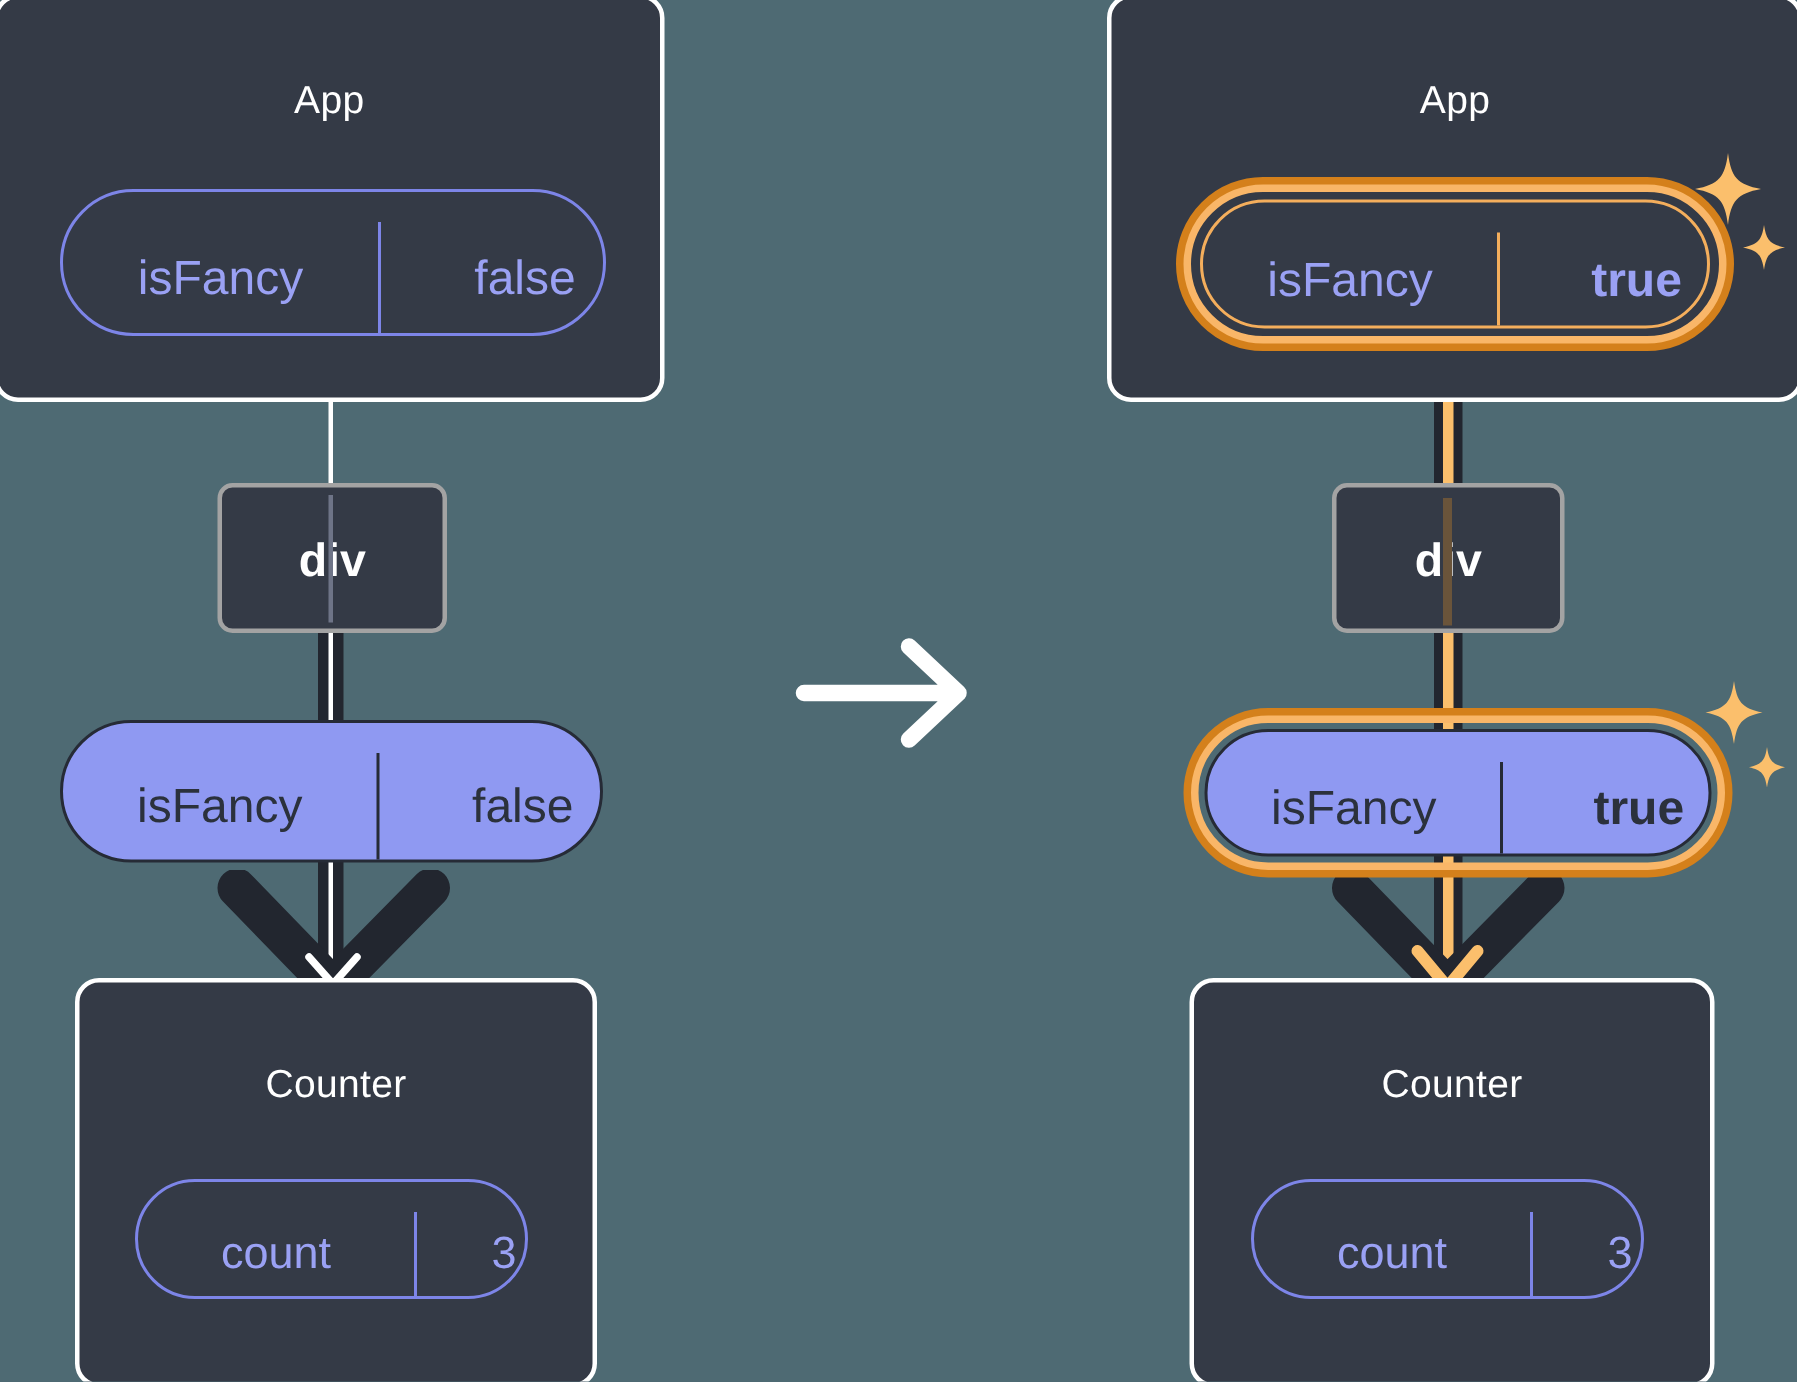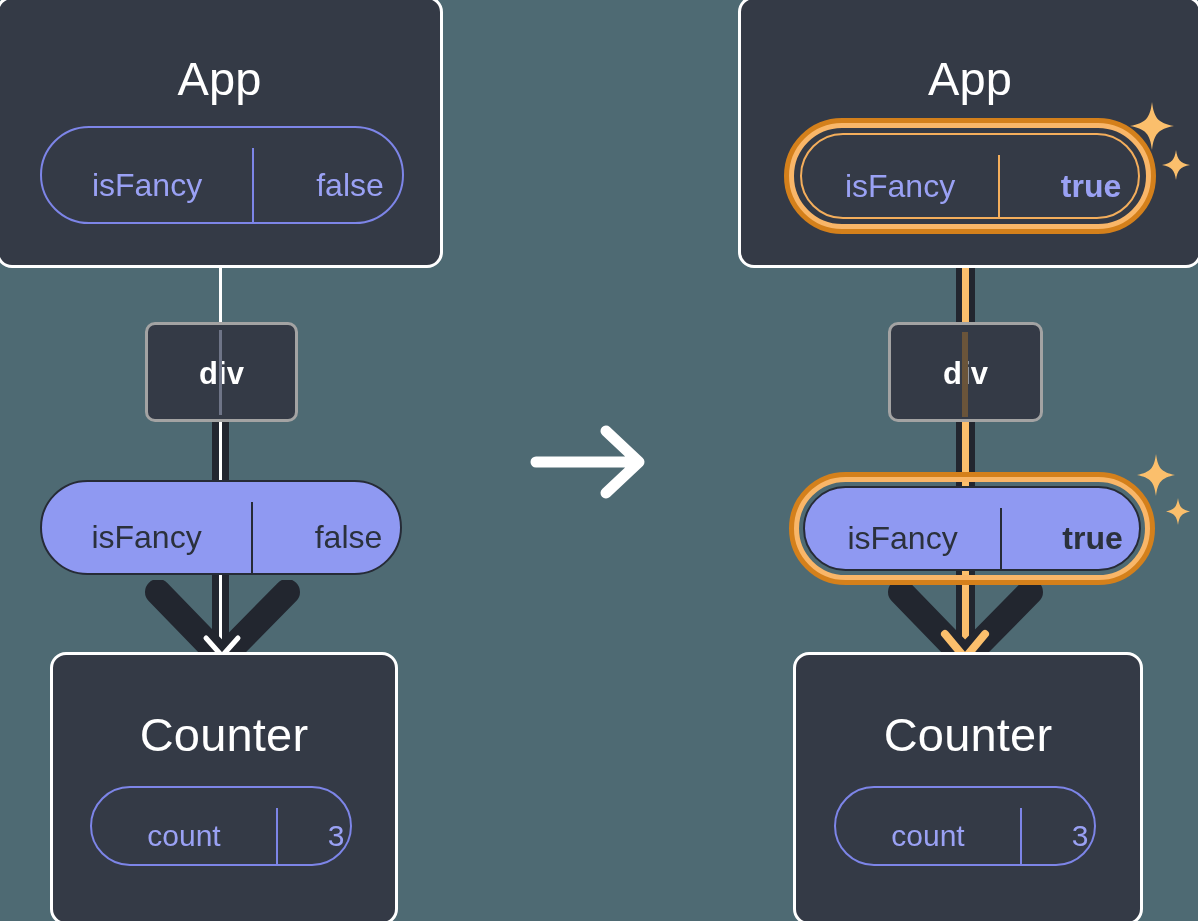--- a/index.html
+++ b/index.html
@@ -28,21 +28,21 @@
     border: 3px solid #ffffff;
     border-radius: 16px;
     box-sizing: border-box;
     z-index: 3;
   }
   .card-title {
     position: absolute;
     left: 0; right: 0;
     text-align: center;
     color: #ffffff;
-    font-size: 47px;
+    font-size: 26px;
     letter-spacing: .2px;
   }
   .divbox {
     position: absolute;
     background: #343a46;
     border: 3px solid #a3a3a3;
     border-radius: 10px;
     box-sizing: border-box;
     z-index: 6;
   }

